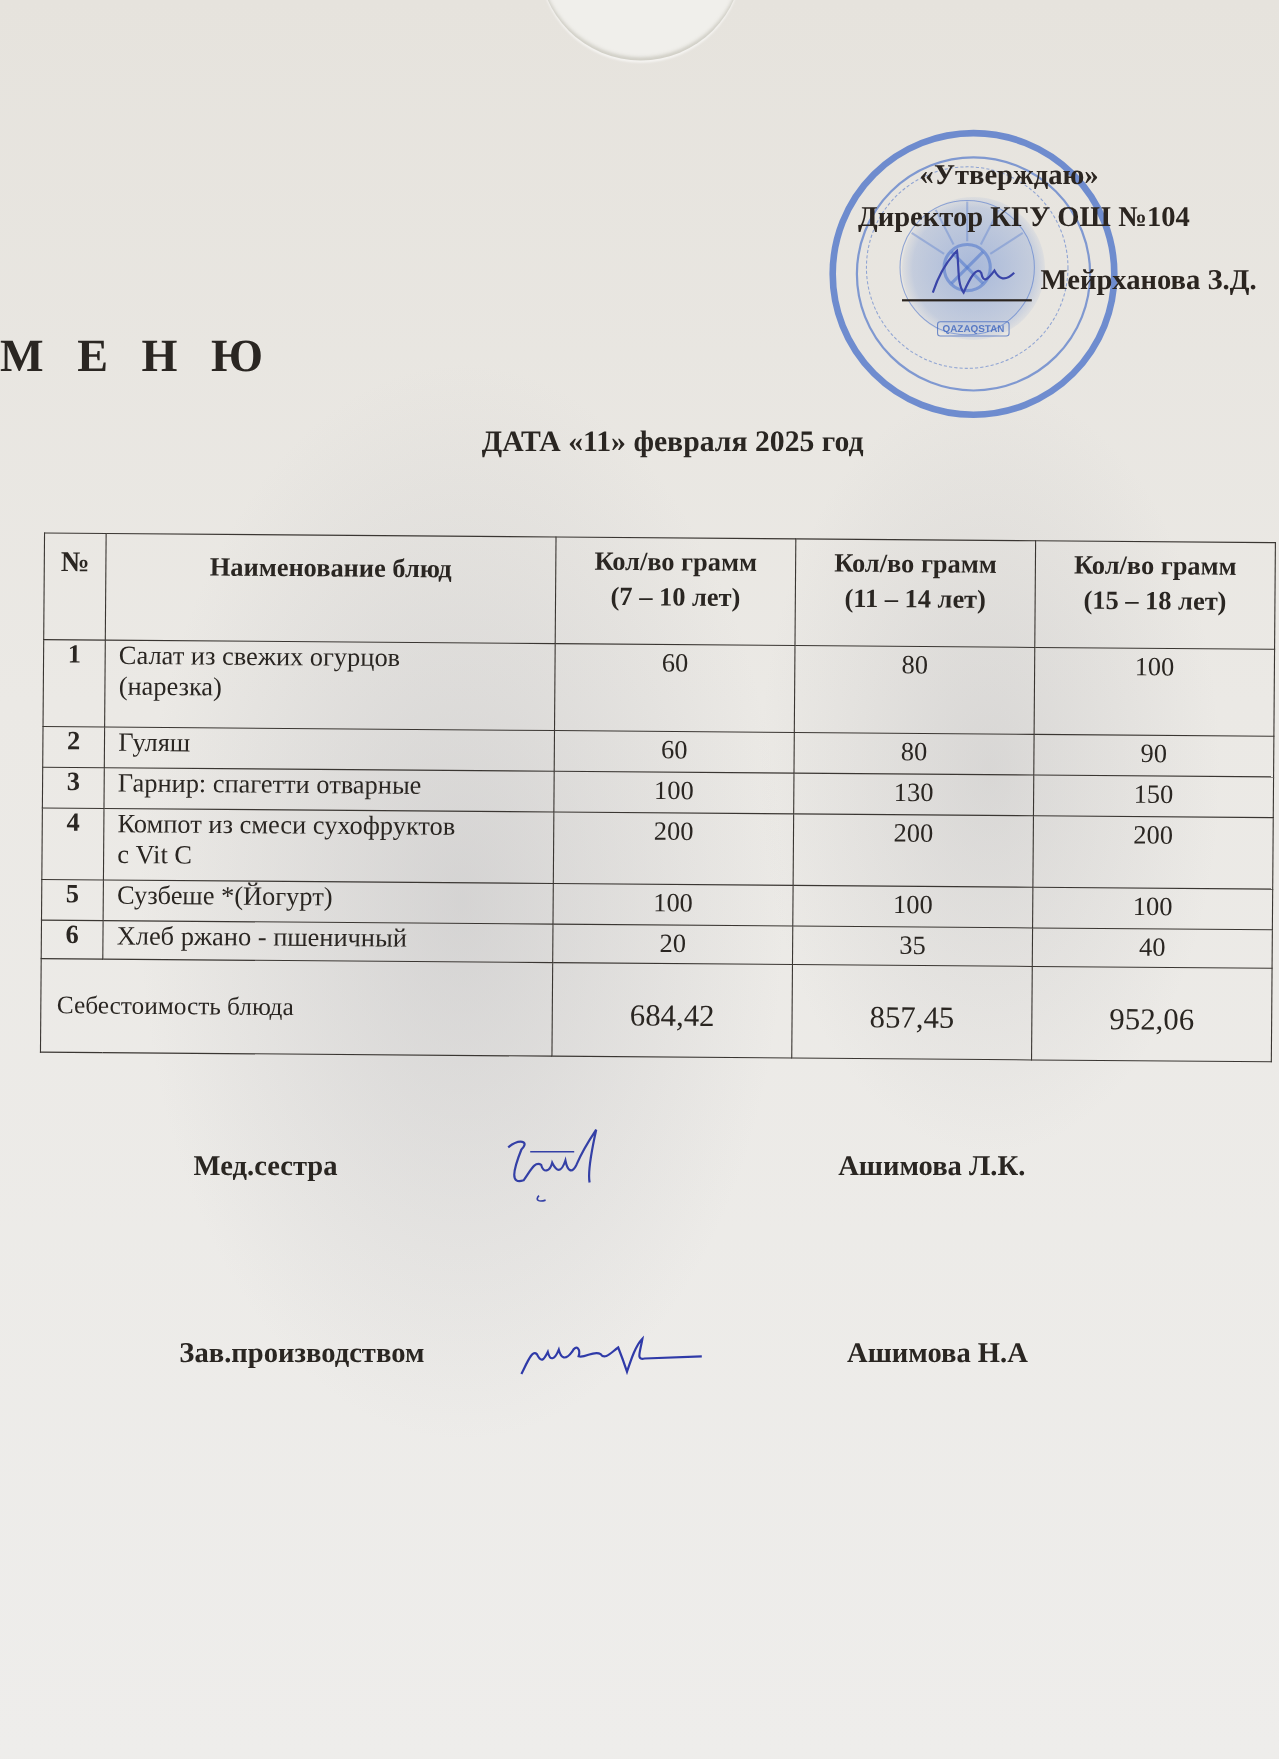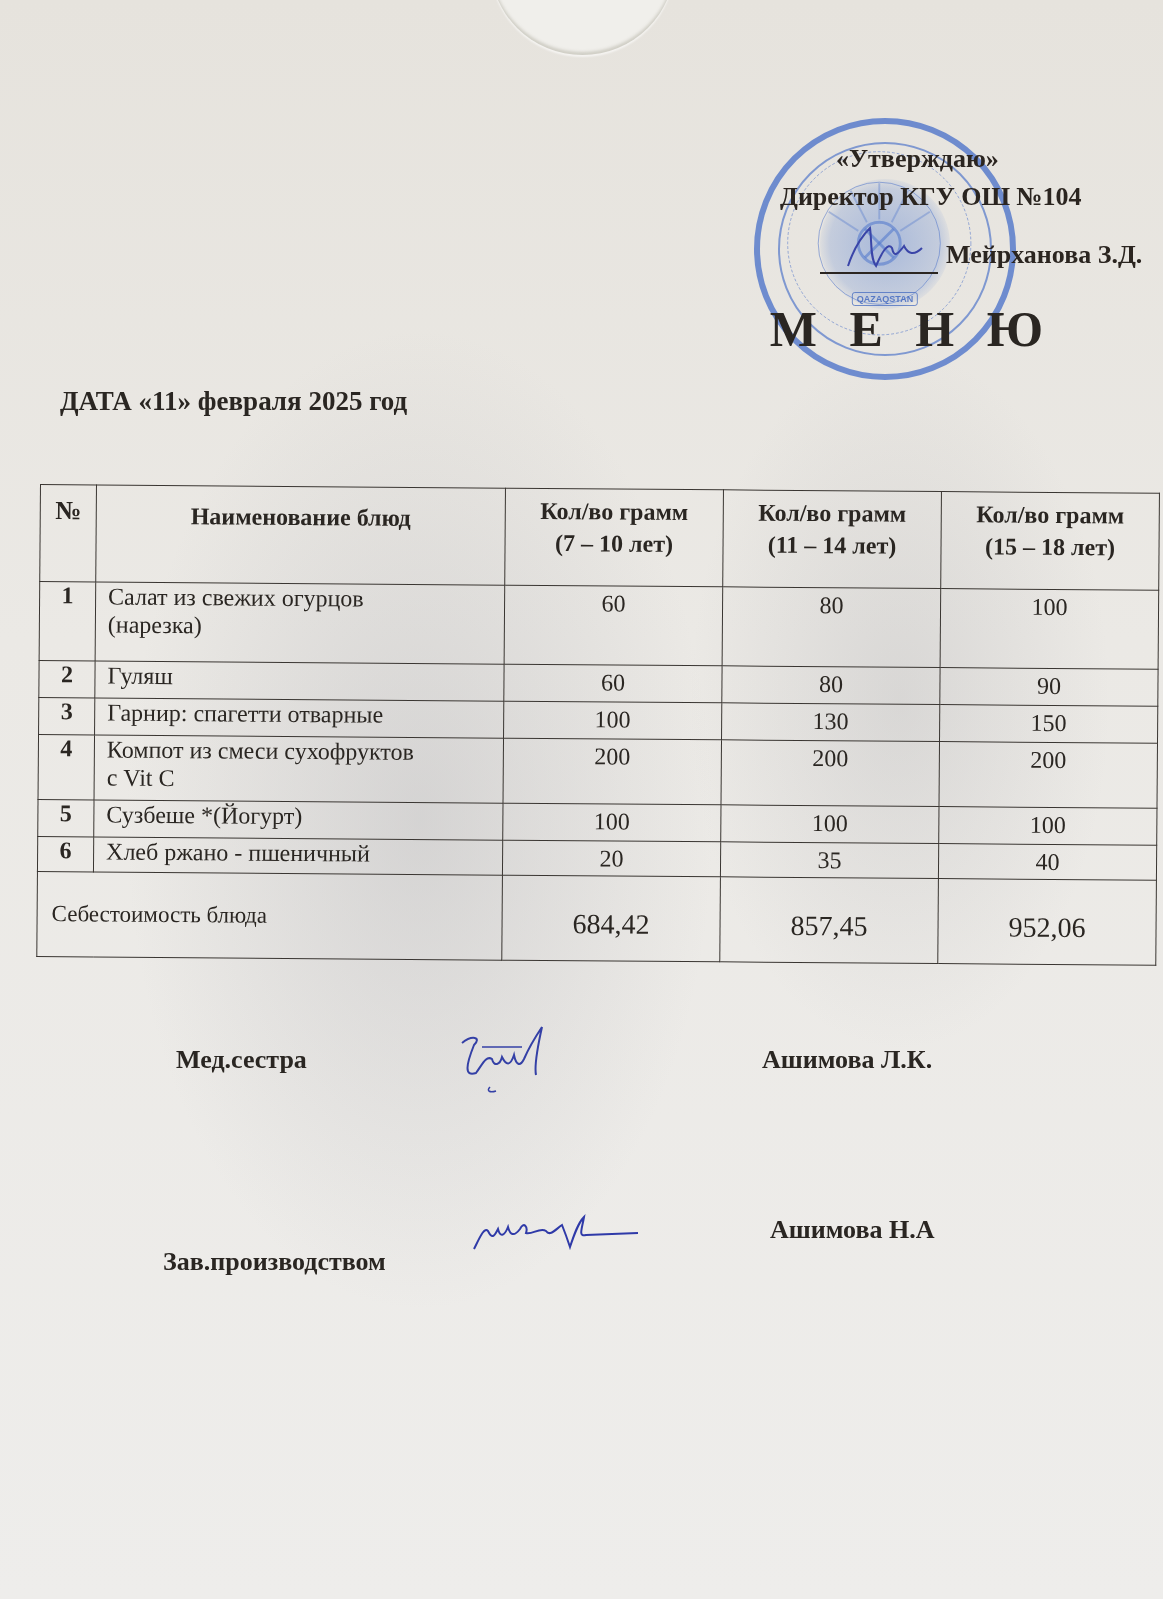--- a/index.html
+++ b/index.html
@@ -108,33 +108,33 @@
       left: 20px;
       top: -28px;
       width: 100px;
       height: 60px;
     }
     .title {
       position: absolute;
       left: 0;
       width: 1163px;
       top: 300px;
-      text-align: right;
-      font-weight: bold;
-      font-size: 50px;
+      text-align: left;
+      font-weight: bold;
+      font-size: 42px;
       letter-spacing: 10px;
       padding-right: 110px;
       box-sizing: border-box;
     }
     .date {
       position: absolute;
       left: 0;
       width: 1163px;
       top: 386px;
-      text-align: left;
+      text-align: center;
       font-weight: bold;
       font-size: 27px;
       padding-left: 60px;
       box-sizing: border-box;
     }
     table.menu {
       position: absolute;
       left: 40px;
       top: 484px;
       width: 1120px;
@@ -333,18 +333,18 @@
   <span class="sig-role" style="left:176px;">Мед.сестра</span>
   <svg class="sig-scribble" style="left:452px; top:-20px;" width="110" height="80" viewBox="0 0 110 80">
     <path d="M10 18 C 20 10, 30 12, 22 20 C 14 40, 12 52, 24 48 C 30 40, 34 30, 40 34 C 42 42, 48 40, 50 32 C 54 40, 58 42, 62 30 C 64 40, 68 42, 72 34 C 78 20, 86 8, 90 2 C 86 20, 82 40, 84 50" fill="none" stroke="#3440a6" stroke-width="2"></path>
     <path d="M30 22 L 70 22" stroke="#3440a6" stroke-width="1.5"></path>
     <path d="M38 62 C 34 66, 38 68, 44 66" fill="none" stroke="#3440a6" stroke-width="1.5"></path>
   </svg>
   <span class="sig-name" style="left:762px;">Ашимова Л.К.</span>
 </div>
 
 <div class="sig-row" style="top:1215px;">
-  <span class="sig-role" style="left:163px;margin-top:32px;">Зав.производством</span>
+  <span class="sig-role" style="left:163px;">Зав.производством</span>
   <svg class="sig-scribble" style="left:470px; top:-8px;" width="175" height="50" viewBox="0 0 175 50">
     <path d="M4 42 C 10 30, 14 20, 18 24 C 22 32, 24 30, 28 22 C 30 30, 34 30, 38 20 C 40 28, 44 30, 50 22 C 54 14, 58 20, 56 26 C 62 28, 70 20, 76 24 C 80 30, 86 22, 92 18 C 96 28, 98 34, 100 40 C 104 28, 108 16, 114 10 C 112 22, 108 30, 116 28 L 168 26" fill="none" stroke="#2f3aa8" stroke-width="2"></path>
   </svg>
   <span class="sig-name" style="left:770px;">Ашимова Н.А</span>
 </div>
 
 </body></html>

